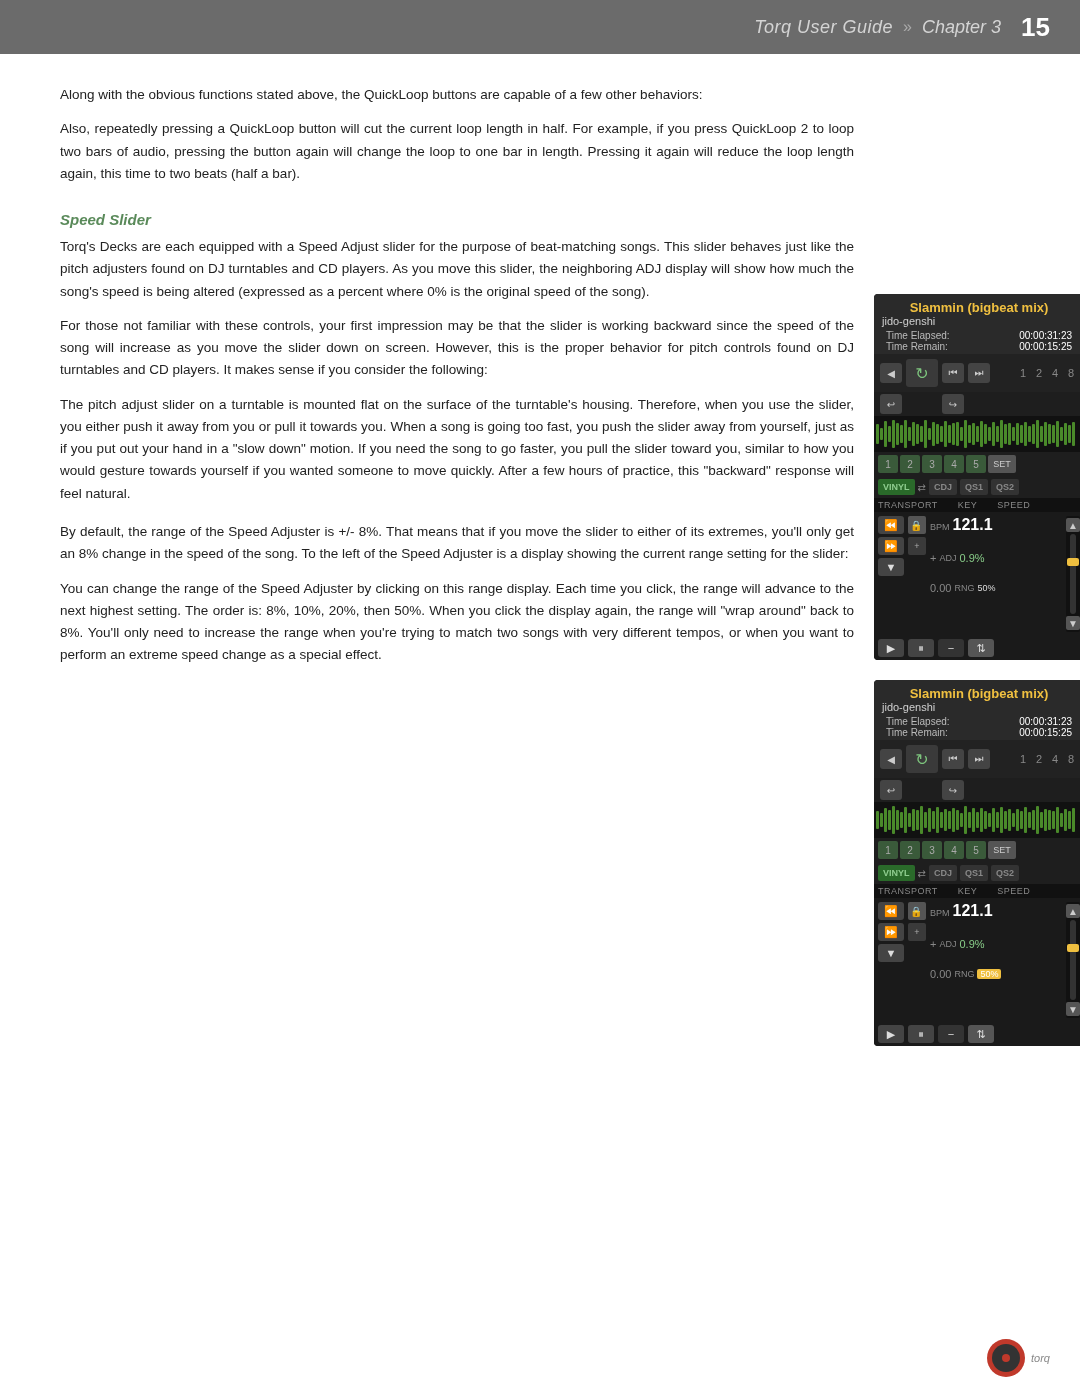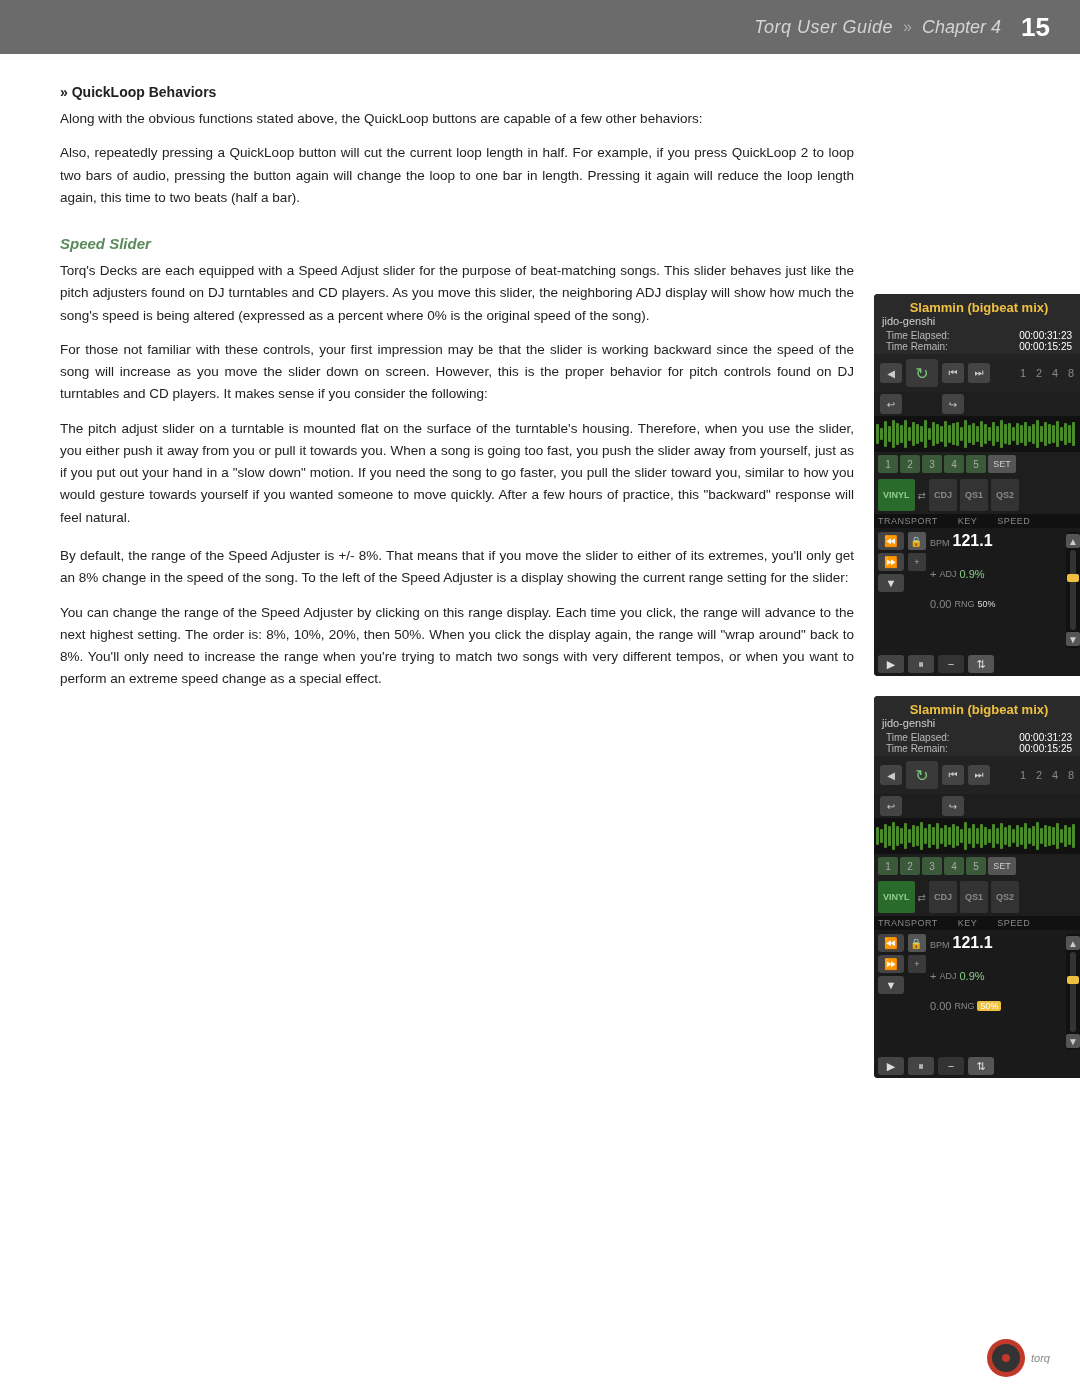--- a/index.html
+++ b/index.html
@@ -239,21 +239,21 @@
     
     .mode-row {
       display: flex;
       background: #1e1e1e;
       padding: 3px 4px;
       gap: 3px;
       align-items: center;
     }
     .mode-btn {
       height: 16px;
-      padding: 16px 5px;
+      padding: 0 5px;
       background: #2a6a2a;
       border-radius: 2px;
       color: #8fcc8f;
       font-size: 9px;
       font-weight: bold;
       display: flex;
       align-items: center;
       cursor: pointer;
     }
     .mode-btn.inactive {
@@ -479,30 +479,29 @@
       color: #888;
       font-style: italic;
     }
   </style>
 </head>
 <body>
 
 <div class="header">
   <span class="header-title">Torq User Guide</span>
   <span class="header-chevrons"> »</span>
-  <span class="header-chapter">Chapter 4</span>
+  <span class="header-chapter">Chapter 3</span>
   <span class="header-page">15</span>
 </div>
 
 <div class="page-content">
 
   <div class="text-column">
 
     <div class="section-block">
-      <div class="section-heading-ql">QuickLoop Behaviors</div>
       <p class="para">Along with the obvious functions stated above, the QuickLoop buttons are capable of a few other behaviors:</p>
       <p class="para">Also, repeatedly pressing a QuickLoop button will cut the current loop length in half. For example, if you press QuickLoop 2 to loop two bars of audio, pressing the button again will change the loop to one bar in length. Pressing it again will reduce the loop length again, this time to two beats (half a bar).</p>
     </div>
 
     <div class="speed-section">
       <div class="section-heading-speed">Speed Slider</div>
       <p class="para">Torq's Decks are each equipped with a Speed Adjust slider for the purpose of beat-matching songs. This slider behaves just like the pitch adjusters found on DJ turntables and CD players. As you move this slider, the neighboring ADJ display will show how much the song's speed is being altered (expressed as a percent where 0% is the original speed of the song).</p>
       <p class="para">For those not familiar with these controls, your first impression may be that the slider is working backward since the speed of the song will increase as you move the slider down on screen. However, this is the proper behavior for pitch controls found on DJ turntables and CD players. It makes sense if you consider the following:</p>
       <p class="para">The pitch adjust slider on a turntable is mounted flat on the surface of the turntable's housing. Therefore, when you use the slider, you either push it away from you or pull it towards you. When a song is going too fast, you push the slider away from yourself, just as if you put out your hand in a "slow down" motion. If you need the song to go faster, you pull the slider toward you, similar to how you would gesture towards yourself if you wanted someone to move quickly. After a few hours of practice, this "backward" response will feel natural.</p>
     </div>

